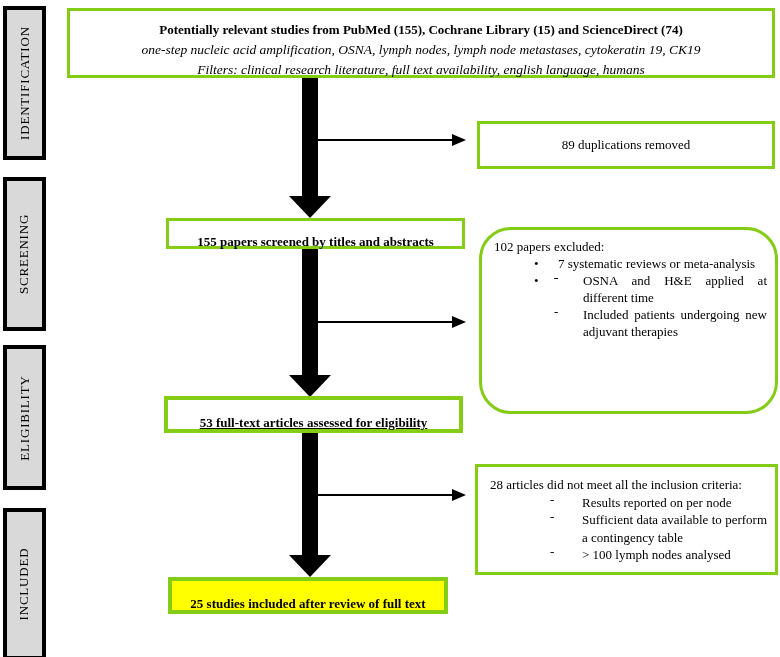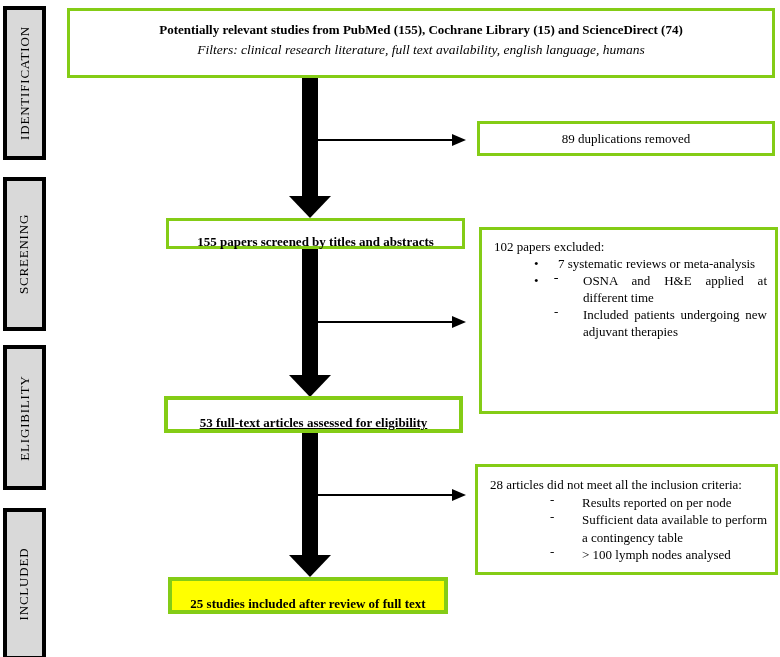--- a/index.html
+++ b/index.html
@@ -101,44 +101,45 @@
   </div>
   <div class="stage" style="top: 345px; height: 145px; background-color: rgb(217, 217, 217);">
     <span class="stage-label">ELIGIBILITY</span>
   </div>
   <div class="stage" style="top: 508px; height: 152px; background-color: rgb(217, 217, 217);">
     <span class="stage-label">INCLUDED</span>
   </div>
 
   <div class="box top-box" style="left:67px; top:8px; width:708px; height:70px;">
     <div class="top-title">Potentially relevant studies from PubMed (155), Cochrane Library (15) and ScienceDirect (74)</div>
+    <div class="top-italic">one-step nucleic acid amplification, OSNA, lymph nodes, lymph node metastases, cytokeratin 19, CK19</div>
     <div class="top-italic">Filters: clinical research literature, full text availability, english language, humans</div>
   </div>
 
   <div class="shaft" style="top:78px; height:118px;"></div>
   <div class="head-down" style="top:196px;"></div>
 
   <div class="branch" style="top:139px;"></div>
   <div class="head-right" style="top:134px;"></div>
 
-  <div class="box center-box" style="left:477px; top:121px; width:298px; height:35px;">
+  <div class="box center-box" style="left:477px; top:121px; width:298px; height:48px;">
     <span class="plain-label">89 duplications removed</span>
   </div>
 
   <div class="box center-box" style="left:166px; top:218px; width:299px; height:31px;">
     <span class="flow-label">155 papers screened by titles and abstracts</span>
   </div>
 
   <div class="shaft" style="top:249px; height:126px;"></div>
   <div class="head-down" style="top:375px;"></div>
 
   <div class="branch" style="top:321px;"></div>
   <div class="head-right" style="top:316px;"></div>
 
-  <div class="box detail-box" style="left:479px; top:227px; width:299px; height:187px;">
+  <div class="box detail-box" style="left:479px; top:227px; width:299px; height:187px;border-radius:32px;">
     <div class="d-title">102 papers excluded:</div>
     <div class="li1">
       <span class="mk">•</span>
       <span>7 systematic reviews or meta-analysis</span>
     </div>
     <div class="li1">
       <span class="mk">•</span>
     </div>
     <div class="li2">
       <span class="mk">-</span>

